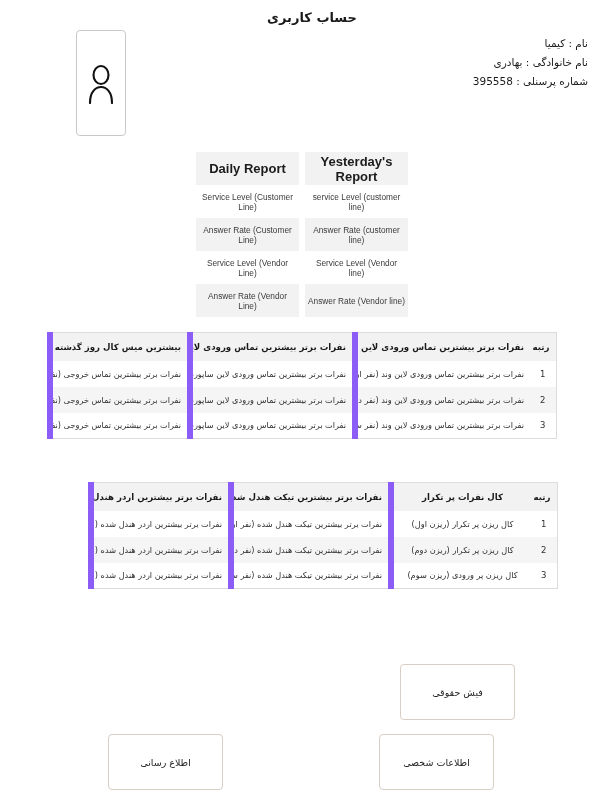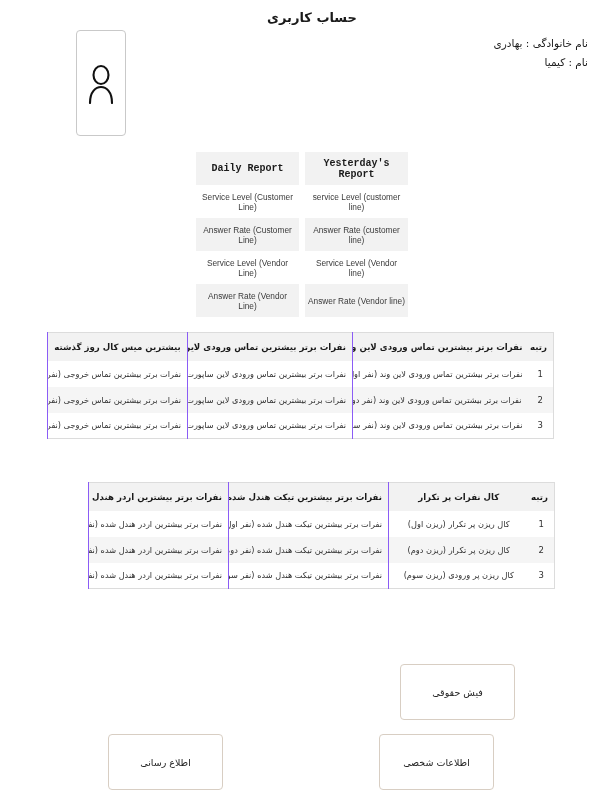--- a/index.html
+++ b/index.html
@@ -78,40 +78,39 @@
     color: #3a3a3a;
     text-align: center;
     background: #ffffff;
     padding: 0 3px;
     font-family: "Liberation Sans", sans-serif;
   }
   .report-cell.head {
     background: #f2f2f2;
     font-weight: 700;
     color: #1b1b1b;
-    font-size: 10px;
-    font-family: Liberation Mono, monospace;
+    font-size: 13px;
   }
   .report-cell.alt { background: #f2f2f2; }
 
   
   .data-table {
     position: absolute;
     border: 1px solid #dcdcdc;
     border-collapse: collapse;
     background: #fff;
     direction: rtl;
     table-layout: fixed;
   }
   #table-incoming { top: 332px; left: 47px; width: 506px; }
   #table-repeat   { top: 482px; left: 88px; width: 465px; }
 
   .data-table th,
   .data-table td {
-    border-left: 1px solid #8b5cf6;
+    border-left: 6px solid #8b5cf6;
     padding: 0 6px;
     height: 26px;
     vertical-align: middle;
     white-space: nowrap;
     overflow: hidden;
   }
   .data-table th:first-child,
   .data-table td:first-child { border-left: none; }
 
   .data-table thead th {
@@ -168,22 +167,23 @@
 <div class="avatar-box">
   <span>
     <svg width="30" height="42" viewBox="0 0 30 42" aria-hidden="true">
       <ellipse cx="15" cy="13" rx="7.5" ry="9" fill="none" stroke="#111" stroke-width="2.1"></ellipse>
       <path d="M4 41 C4 29.5 10 25 15 25 C20 25 26 29.5 26 41" fill="none" stroke="#111" stroke-width="2.1" stroke-linecap="round"></path>
     </svg>
   </span>
 </div>
 
 <div class="user-info">
+  <div>نام : کیمیا</div>
   <div>نام خانوادگی : بهادری</div>
-  <div>نام : کیمیا</div>
+  <div>شماره پرسنلی : 395558</div>
 </div>
 
 <div class="report-grid">
   <div class="report-cell head">Daily Report</div>
   <div class="report-cell head">Yesterday's Report</div>
 
   <div class="report-cell">Service Level (Customer Line)</div>
   <div class="report-cell">service Level (customer line)</div>
 
   <div class="report-cell alt">Answer Rate (Customer Line)</div>

